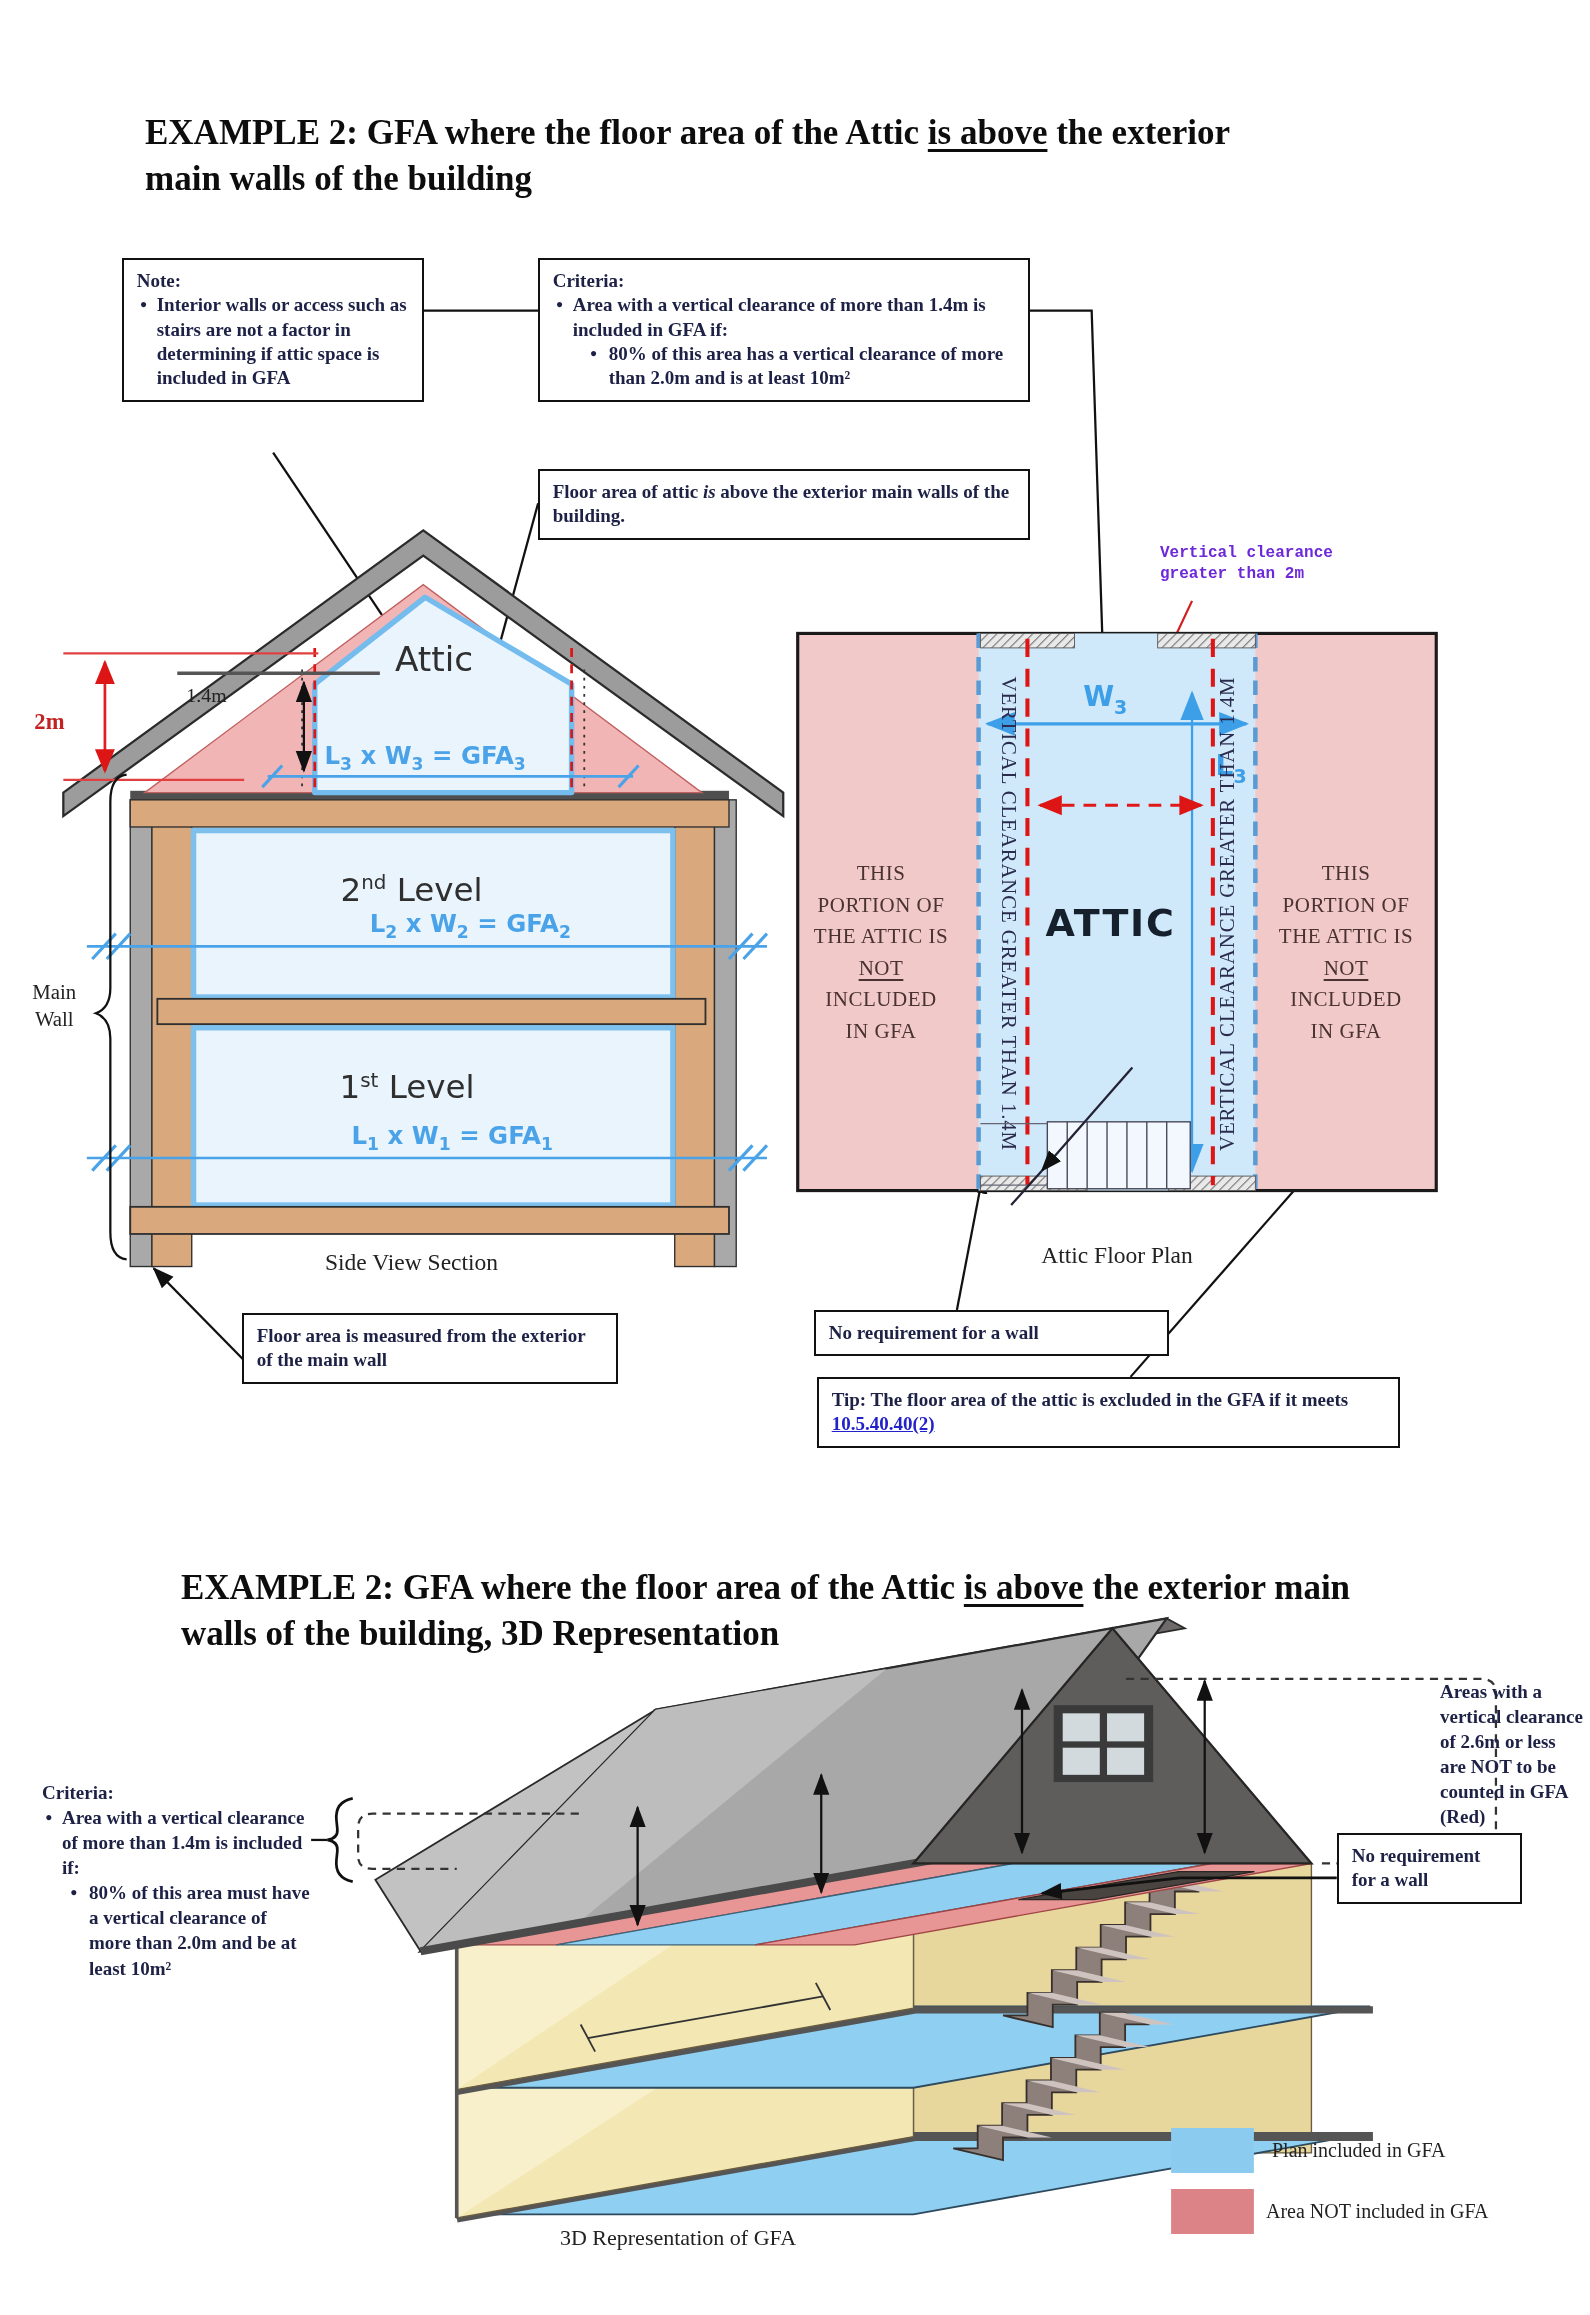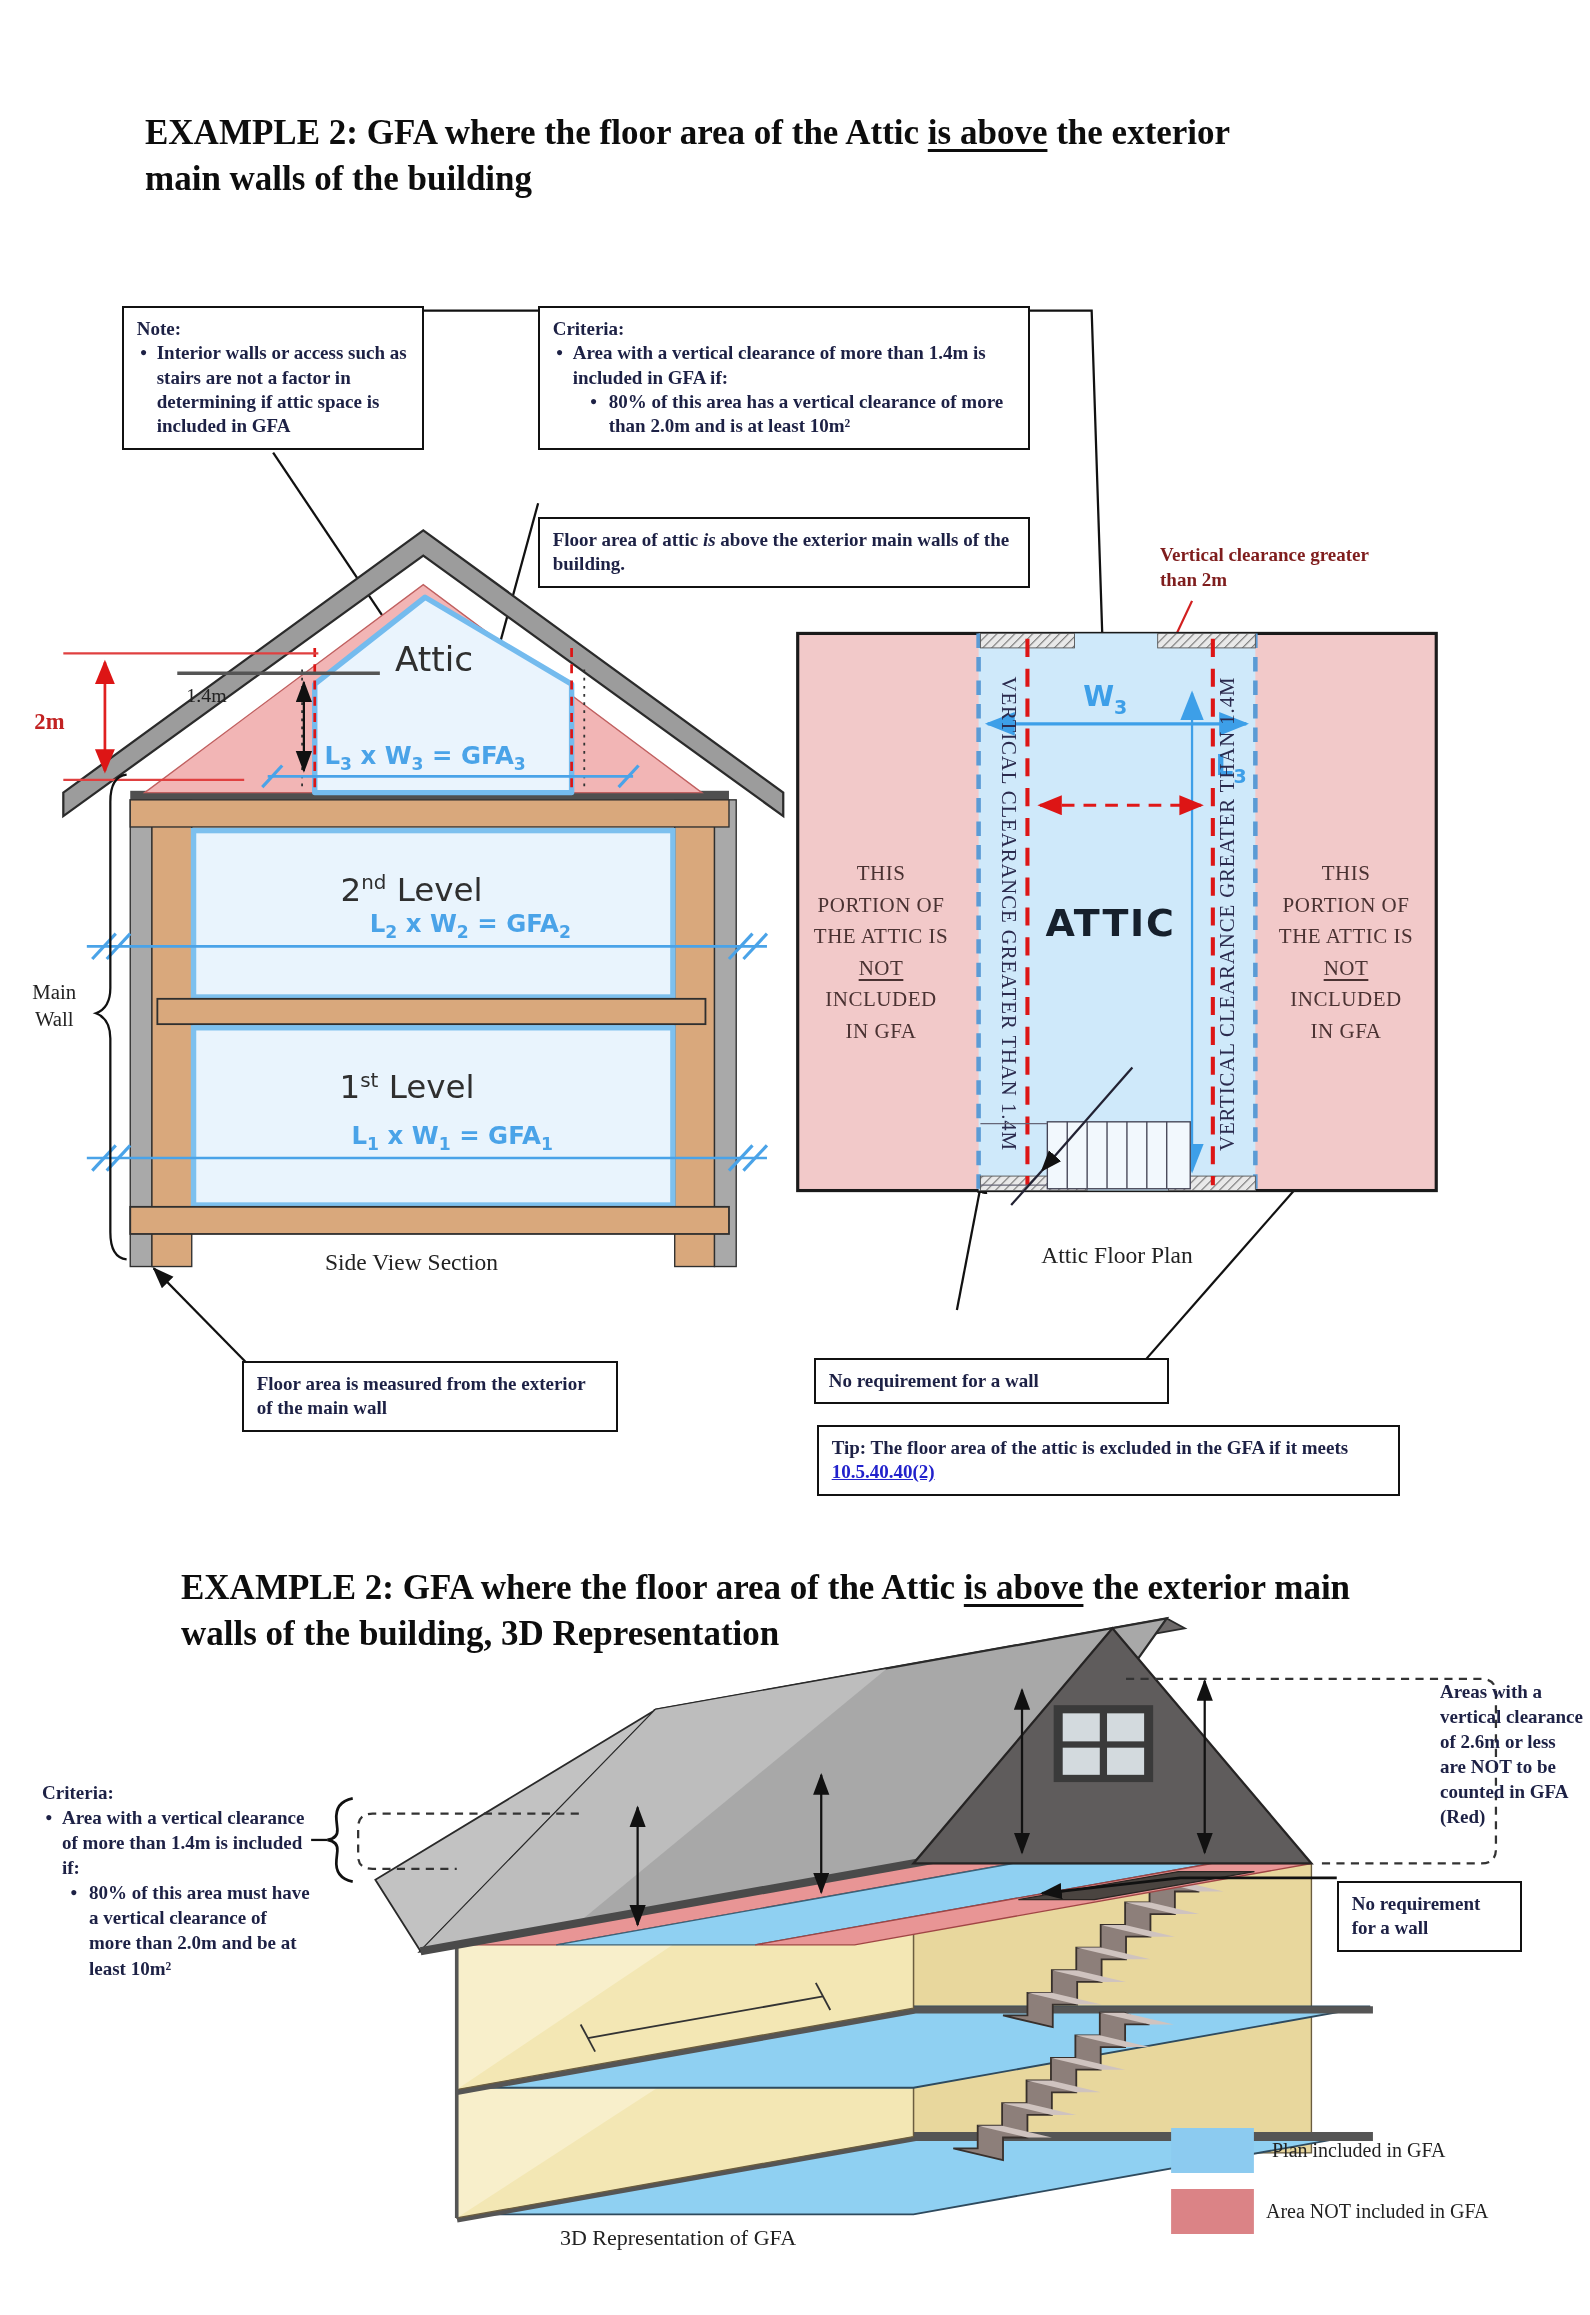--- a/index.html
+++ b/index.html
@@ -2,27 +2,27 @@
 <html style="font-size:14.5px"><head>
 <meta charset="utf-8">
 <style>
   html,body{margin:0;padding:0;background:#e8e8e8;}
   #page{position:relative;width:1590px;height:2316px;background:#ffffff;overflow:hidden;
         font-family:"Liberation Serif",serif;color:#1d2145;}
   #gfx{position:absolute;left:0;top:0;z-index:1;}
   .ov{position:absolute;z-index:2;}
   .doc-title{font-size:35px;font-weight:bold;color:#0d0d0d;line-height:1.32;}
   .doc-title .und{text-decoration:underline;text-decoration-thickness:2.7px;text-underline-offset:4.5px;}
-  .tbox{border:2.7px solid #111;background:#fff;padding:9px 12.7px;font-weight:bold;font-size:19px;line-height:1.28;color:#1d2145;margin-top:48px;}
+  .tbox{border:2.7px solid #111;background:#fff;padding:9px 12.7px;font-weight:bold;font-size:19px;line-height:1.28;color:#1d2145;}
   .tbox .hd{display:block;}
   .blt{position:relative;padding-left:20px;display:block;}
   .blt::before{content:"\2022";position:absolute;left:3.6px;}
   .blt2{position:relative;padding-left:22px;display:block;margin-left:34px;}
   .blt2::before{content:"\2022";position:absolute;left:3.6px;}
-  .red-call{color:#7f1d1d;font-weight:bold;font-size:19px;line-height:1.3;}
+  .red-call{color:#6d28d9;font-weight:bold;font-size:16px;line-height:1.3;font-family:Liberation Mono, monospace;}
   .portion{font-size:21px;line-height:1.5;color:#4a3232;text-align:center;letter-spacing:0.5px;}
   .portion .nt{display:block;text-decoration:underline;text-underline-offset:3.6px;}
   .plainbold{font-weight:bold;font-size:19px;line-height:1.32;color:#1d2145;}
   .tip a, .tiplink{color:#2222cc;font-weight:bold;text-decoration:underline;}
   .legend-label{font-size:20px;color:#222;line-height:1.25;}
   .cap{font-size:22px;color:#222;text-align:center;}
   .it{font-style:italic;}
 </style>
 </head>
 <body>

